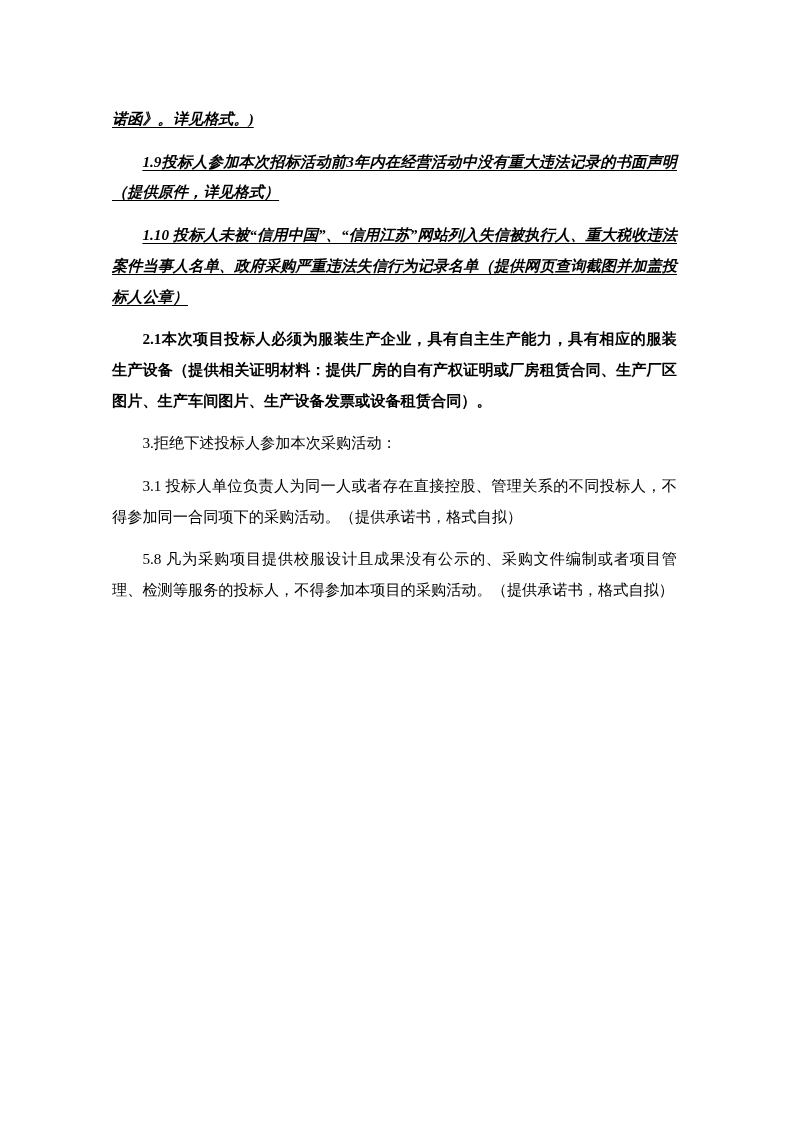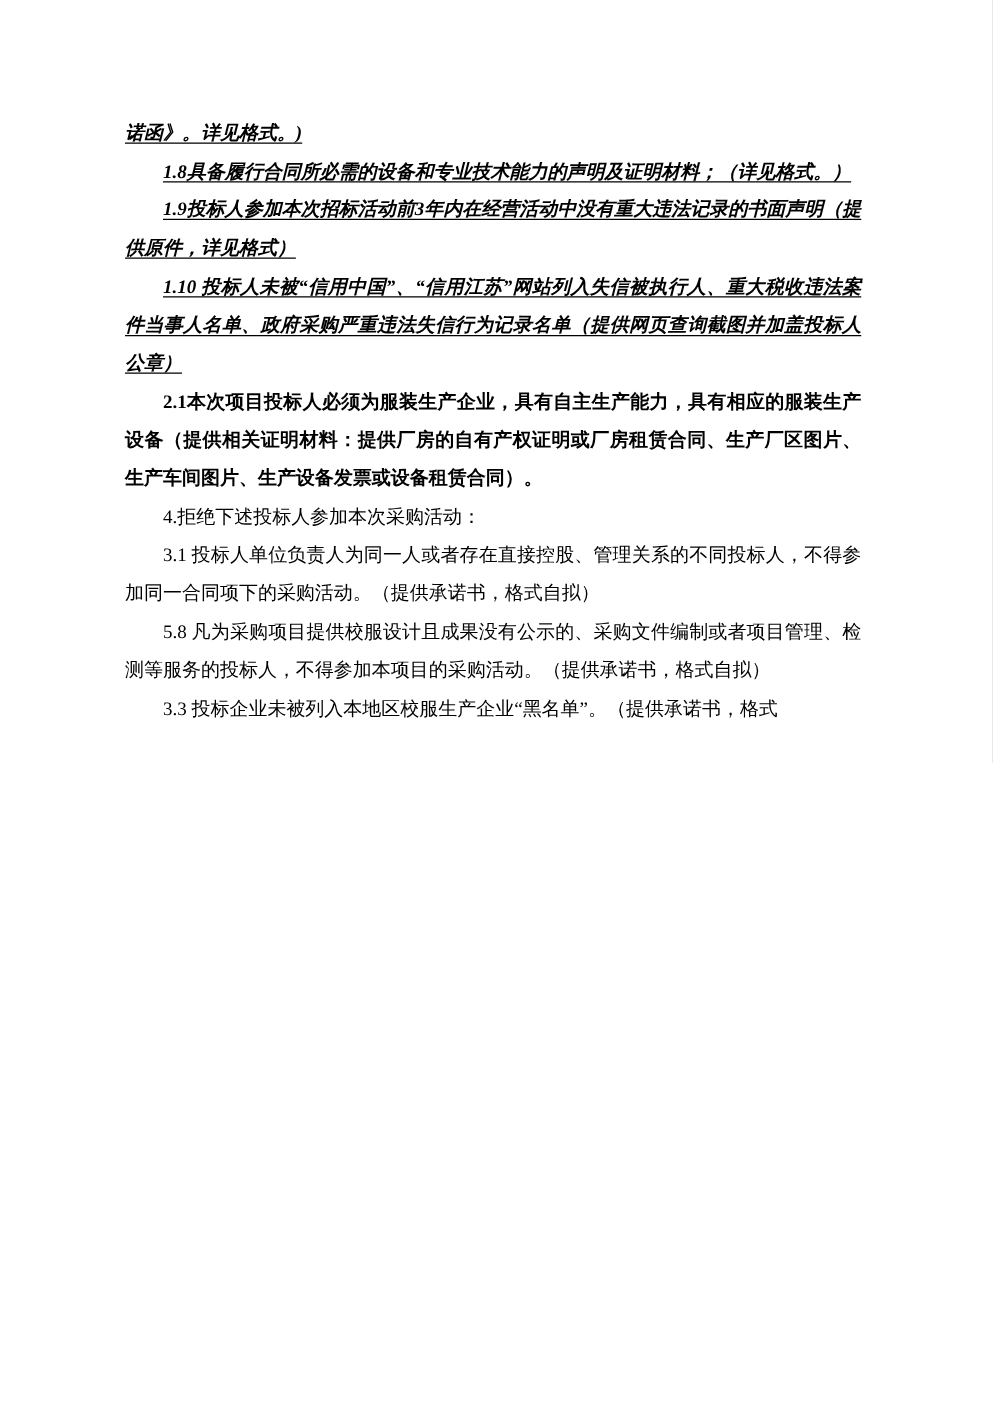--- a/index.html
+++ b/index.html
@@ -21,21 +21,21 @@
     overflow: hidden;
   }
   .doc-body {
     font-size: 15.2px;
     line-height: 2.02;
     color: #000000;
     text-align: justify;
     text-justify: inter-ideograph;
   }
   p {
-    margin: 0;
+    margin: 12px;
     padding: 0;
     white-space: pre-wrap;
     font-family: Liberation Serif, serif;
   }
   
   .p-plain {
     text-indent: 0;
   }
   .p-indent {
     text-indent: 2em;
@@ -65,33 +65,31 @@
 </style>
 </head>
 <body>
 
 <div class="page">
   <div class="doc-body">
 
     <p class="p-plain italic-u">诺函》。详见格式。)</p>
 
 
-    <p class="p-indent italic-u">1.8具备履行合同所必需的设备和专业技术能力的声明及证明材料；（详见格式。）</p>
 
     <p class="p-indent italic-u">1.9投标人参加本次招标活动前3年内在经营活动中没有重大违法记录的书面声明（提供原件，详见格式）</p>
 
     <p class="p-indent italic-u">1.10 投标人未被“信用中国”、“信用江苏”网站列入失信被执行人、重大税收违法案件当事人名单、政府采购严重违法失信行为记录名单（提供网页查询截图并加盖投标人公章）</p>
 
 
 
     <p class="p-indent bold">2.1本次项目投标人必须为服装生产企业，具有自主生产能力，具有相应的服装生产设备（提供相关证明材料：提供厂房的自有产权证明或厂房租赁合同、生产厂区图片、生产车间图片、生产设备发票或设备租赁合同）。</p>
 
 
-    <p class="p-indent">4.拒绝下述投标人参加本次采购活动：</p>
+    <p class="p-indent">3.拒绝下述投标人参加本次采购活动：</p>
 
     <p class="p-indent">3.1 投标人单位负责人为同一人或者存在直接控股、管理关系的不同投标人，不得参加同一合同项下的采购活动。（提供承诺书，格式自拟）</p>
 
     <p class="p-indent">5.8 凡为采购项目提供校服设计且成果没有公示的、采购文件编制或者项目管理、检测等服务的投标人，不得参加本项目的采购活动。（提供承诺书，格式自拟）</p>
 
-    <p class="p-indent">3.3 投标企业未被列入本地区校服生产企业“黑名单”。（提供承诺书，格式</p>
 
   </div>
 </div>
 
 </body></html>

